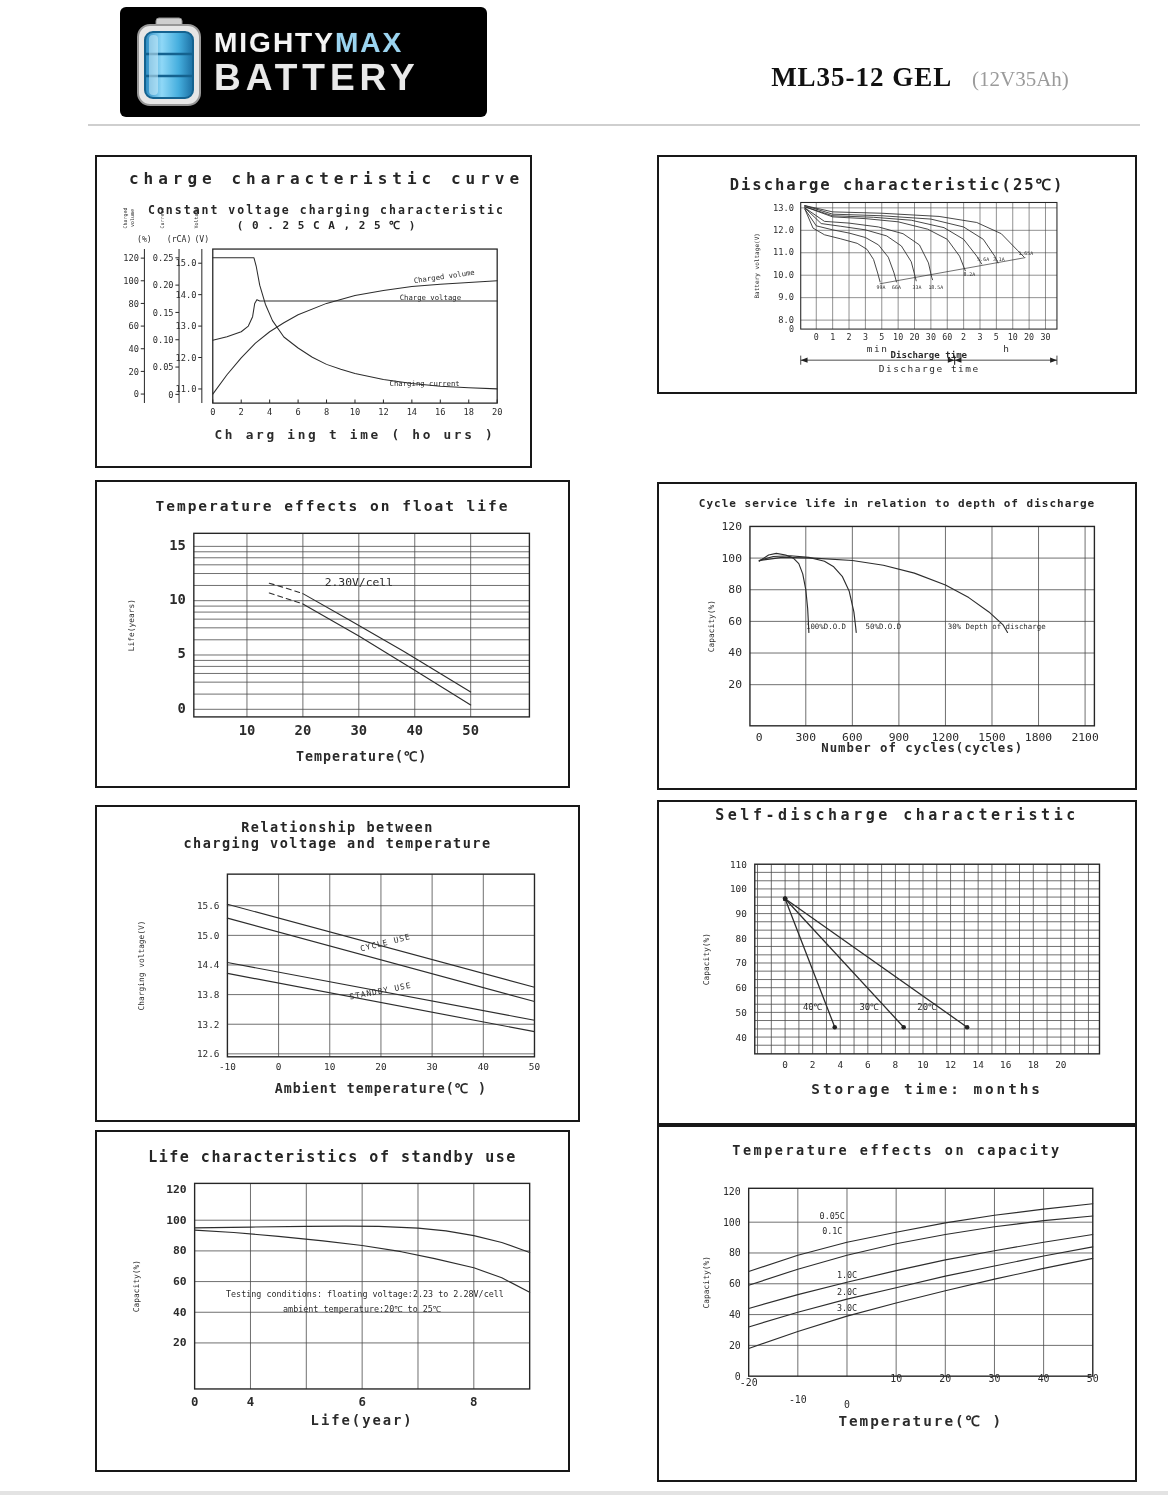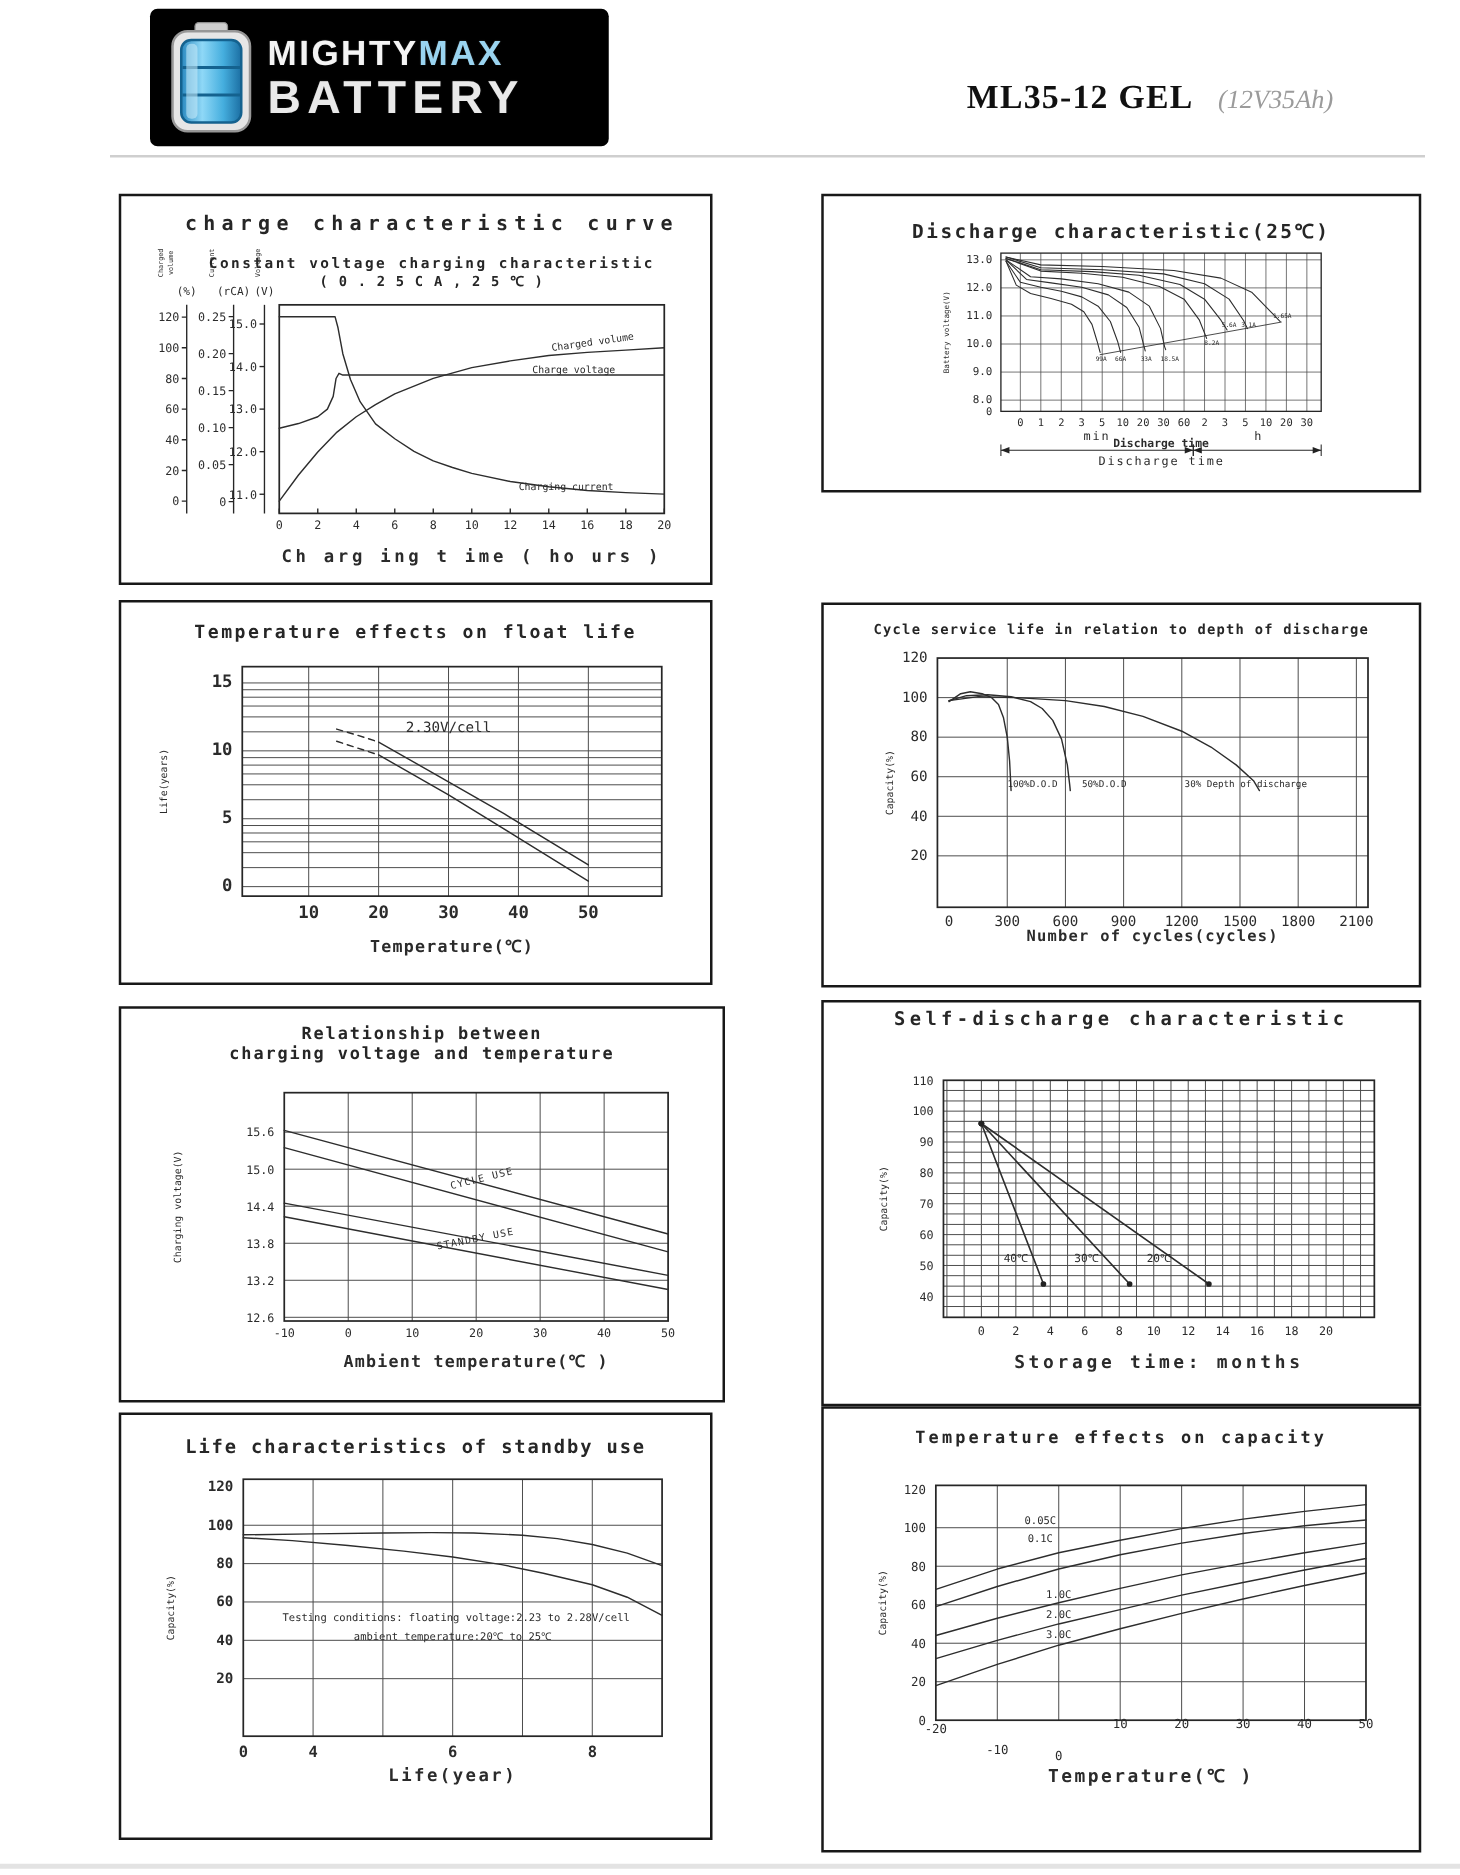--- a/index.html
+++ b/index.html
@@ -9,21 +9,21 @@
   .logo{position:absolute;left:100px;top:7px;width:367px;height:110px;background:#000000;
         border-radius:6px;display:flex;align-items:center;gap:10px;padding-left:14px;box-sizing:border-box;margin-left:20px;}
   .ltxt{display:flex;flex-direction:column;line-height:1;}
   .l1{font-family:"Liberation Sans",sans-serif;font-weight:700;font-size:28px;letter-spacing:2px;
       color:#f4f4f4;text-shadow:0 2px 2px #000,0 0 1px #777;}
   .l1 .lmax{color:#9ad4f0;}
   .l2{font-family:"Liberation Sans",sans-serif;font-weight:700;font-size:37px;letter-spacing:5px;
       color:#e9e9e9;text-shadow:0 2px 2px #000,0 0 1px #666;margin-top:2px;}
   .model{position:absolute;left:700px;top:62px;width:440px;text-align:center;white-space:nowrap;}
   .model .mname{font-family:"Liberation Serif",serif;font-weight:700;font-size:27px;color:#111;letter-spacing:1px;margin-top:28px;}
-  .model .cap{font-family:"Liberation Serif",serif;font-style:italic;font-size:21px;color:#9b9b9b;margin-left:10px;}
+  .model .cap{font-family:"Liberation Serif",serif;font-size:21px;color:#9b9b9b;margin-left:10px;}
   .hr{position:absolute;left:88px;top:124px;width:1052px;height:0;border-top:2px solid #cfcfcf;}
   .pagefoot{position:absolute;left:0;top:1491px;width:1168px;height:4px;background:#e3e3e3;}
   
   .panel{position:absolute;background:#fff;border:2px solid #181818;box-sizing:border-box;}
   .panel svg{position:absolute;left:0;top:0;width:100%;height:100%;}
   .pt{position:relative;z-index:2;text-align:center;color:#262626;font-weight:600;}
   .pt:empty{display:none;}
   
   .p0 .ptitle{font-size:16px;letter-spacing:5px;margin-top:12px;}
   .p0 .psub{font-size:11.5px;letter-spacing:2px;margin-top:15px;font-weight:600;}
@@ -73,21 +73,21 @@
         <div class="l2">BATTERY</div>
       </div>
     </div>
     <div class="model">
       <span class="mname">ML35-12 GEL</span>
       <span class="cap">(12V35Ah)</span>
     </div>
     <div class="hr"></div>
   </header>
 
-  <section class="panel p0" style="left: 95px; top: 155px; width: 475px; height: 313px; padding-left: 26px;">
+  <section class="panel p0" style="left: 95px; top: 155px; width: 437px; height: 313px; padding-left: 26px;">
     <div class="pt ptitle">charge characteristic curve</div>
     <div class="pt psub">Constant voltage charging characteristic</div>
     <div class="pt psub2">( 0 . 2 5 C A , 2 5 ℃ )</div>
     <svg viewBox="0 0 475 313">
         <rect x="127" y="88" width="312" height="169" class="pbox"></rect>
         <line x1="127" x2="127" y1="253" y2="257" class="ax"></line>
         <text x="127" y="270" text-anchor="middle" font-size="9.5" font-weight="400" class="tk">0</text>
         <line x1="158.2" x2="158.2" y1="253" y2="257" class="ax"></line>
         <text x="158.2" y="270" text-anchor="middle" font-size="9.5" font-weight="400" class="tk">2</text>
         <line x1="189.4" x2="189.4" y1="253" y2="257" class="ax"></line>

